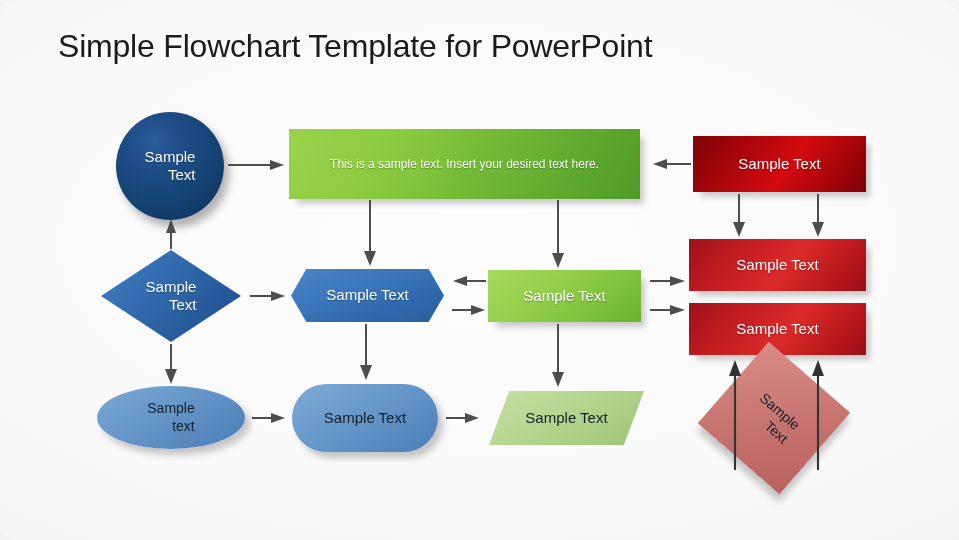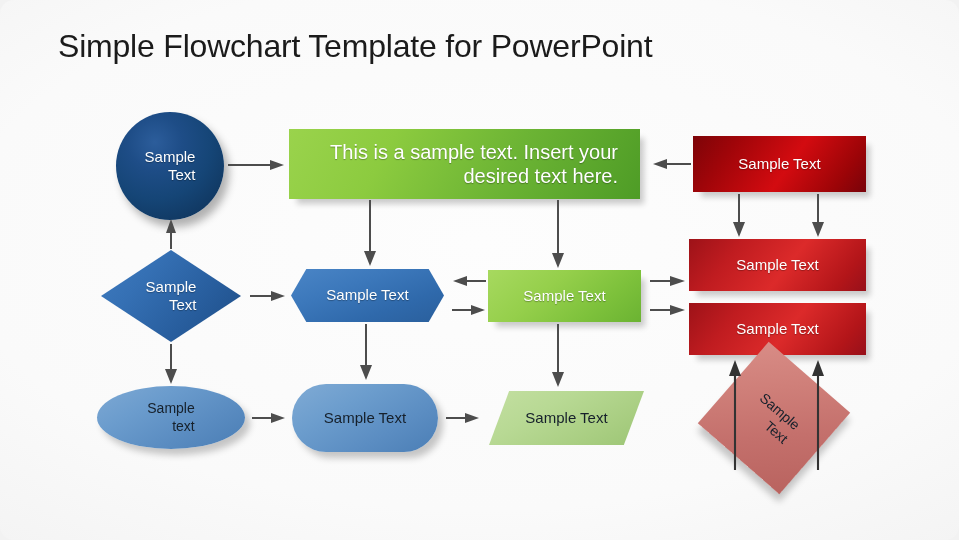--- a/index.html
+++ b/index.html
@@ -61,21 +61,21 @@
     border-radius: 50%;
     background: radial-gradient(circle at 36% 28%, #2c5d9b 0%, #1e4d87 26%, #154576 55%, #0d2e52 100%);
     font-size: 15px;
     box-shadow: 5px 7px 9px rgba(0,0,0,0.30);
   }
 
   
   #green-main {
     left: 289px; top: 129px; width: 351px; height: 70px;
     background: linear-gradient(118deg, #9ad34c 0%, #8ccb3f 28%, #6cb434 62%, #4e9c26 100%);
-    font-size: 20px;
+    font-size: 12px;
     padding: 0 22px;
   }
 
   
   #red-dark {
     left: 693px; top: 136px; width: 173px; height: 56px;
     background: linear-gradient(125deg, #7d0408 0%, #a00509 22%, #d30b10 55%, #9c0407 84%, #78030a 100%);
     font-size: 15px;
   }
 

